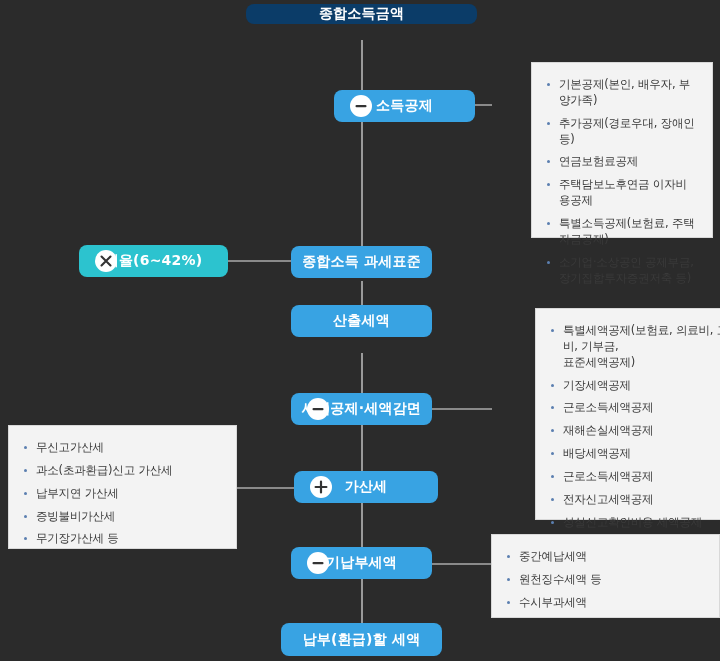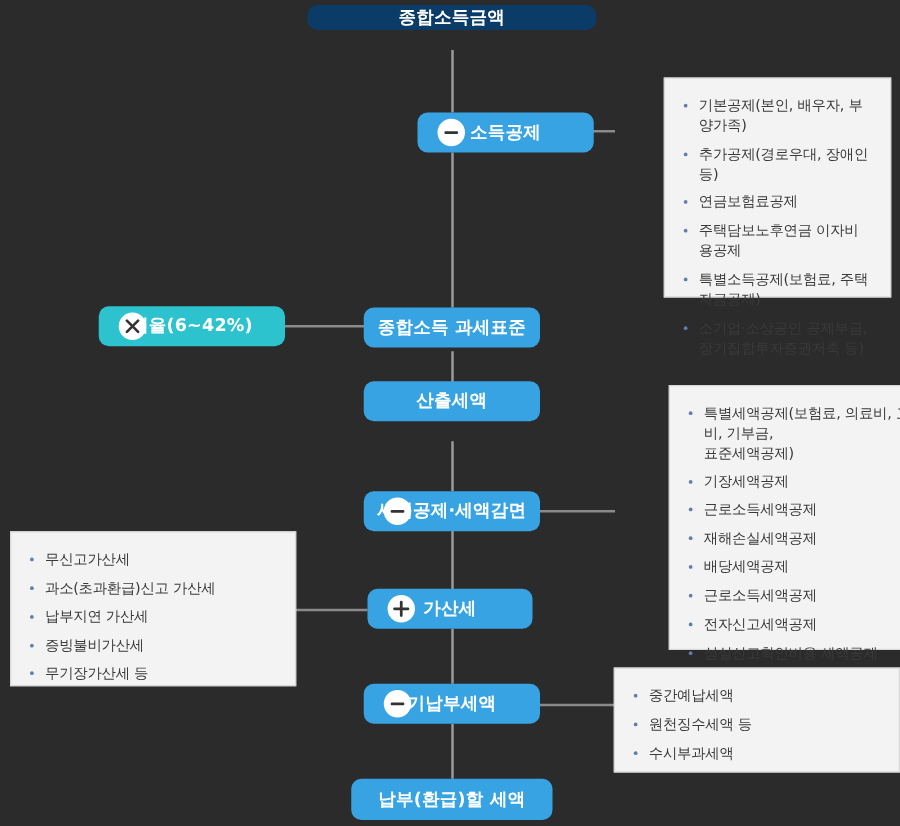--- a/index.html
+++ b/index.html
@@ -154,21 +154,21 @@
 
   <div class="node blue" style="left:291px; top:393px; width:141px; height:32px;">
     <span class="op">
       <svg width="22" height="22" viewBox="0 0 22 22" aria-hidden="true">
         <rect x="5.5" y="10" width="11" height="2.2" rx="1" fill="#333333"></rect>
       </svg>
     </span>
     <span class="node-label">세액공제·세액감면</span>
   </div>
 
-  <div class="node blue" style="left:294px; top:471px; width:132px; height:32px;">
+  <div class="node blue" style="left:294px; top:471px; width:144px; height:32px;">
     <span class="op">
       <svg width="22" height="22" viewBox="0 0 22 22" aria-hidden="true">
         <path d="M11 5.6 L11 16.4 M5.6 11 L16.4 11" stroke="#333333" stroke-width="2.2" stroke-linecap="round"></path>
       </svg>
     </span>
     <span class="node-label">가산세</span>
   </div>
 
   <div class="node blue" style="left:291px; top:547px; width:141px; height:32px;">
     <span class="op">

